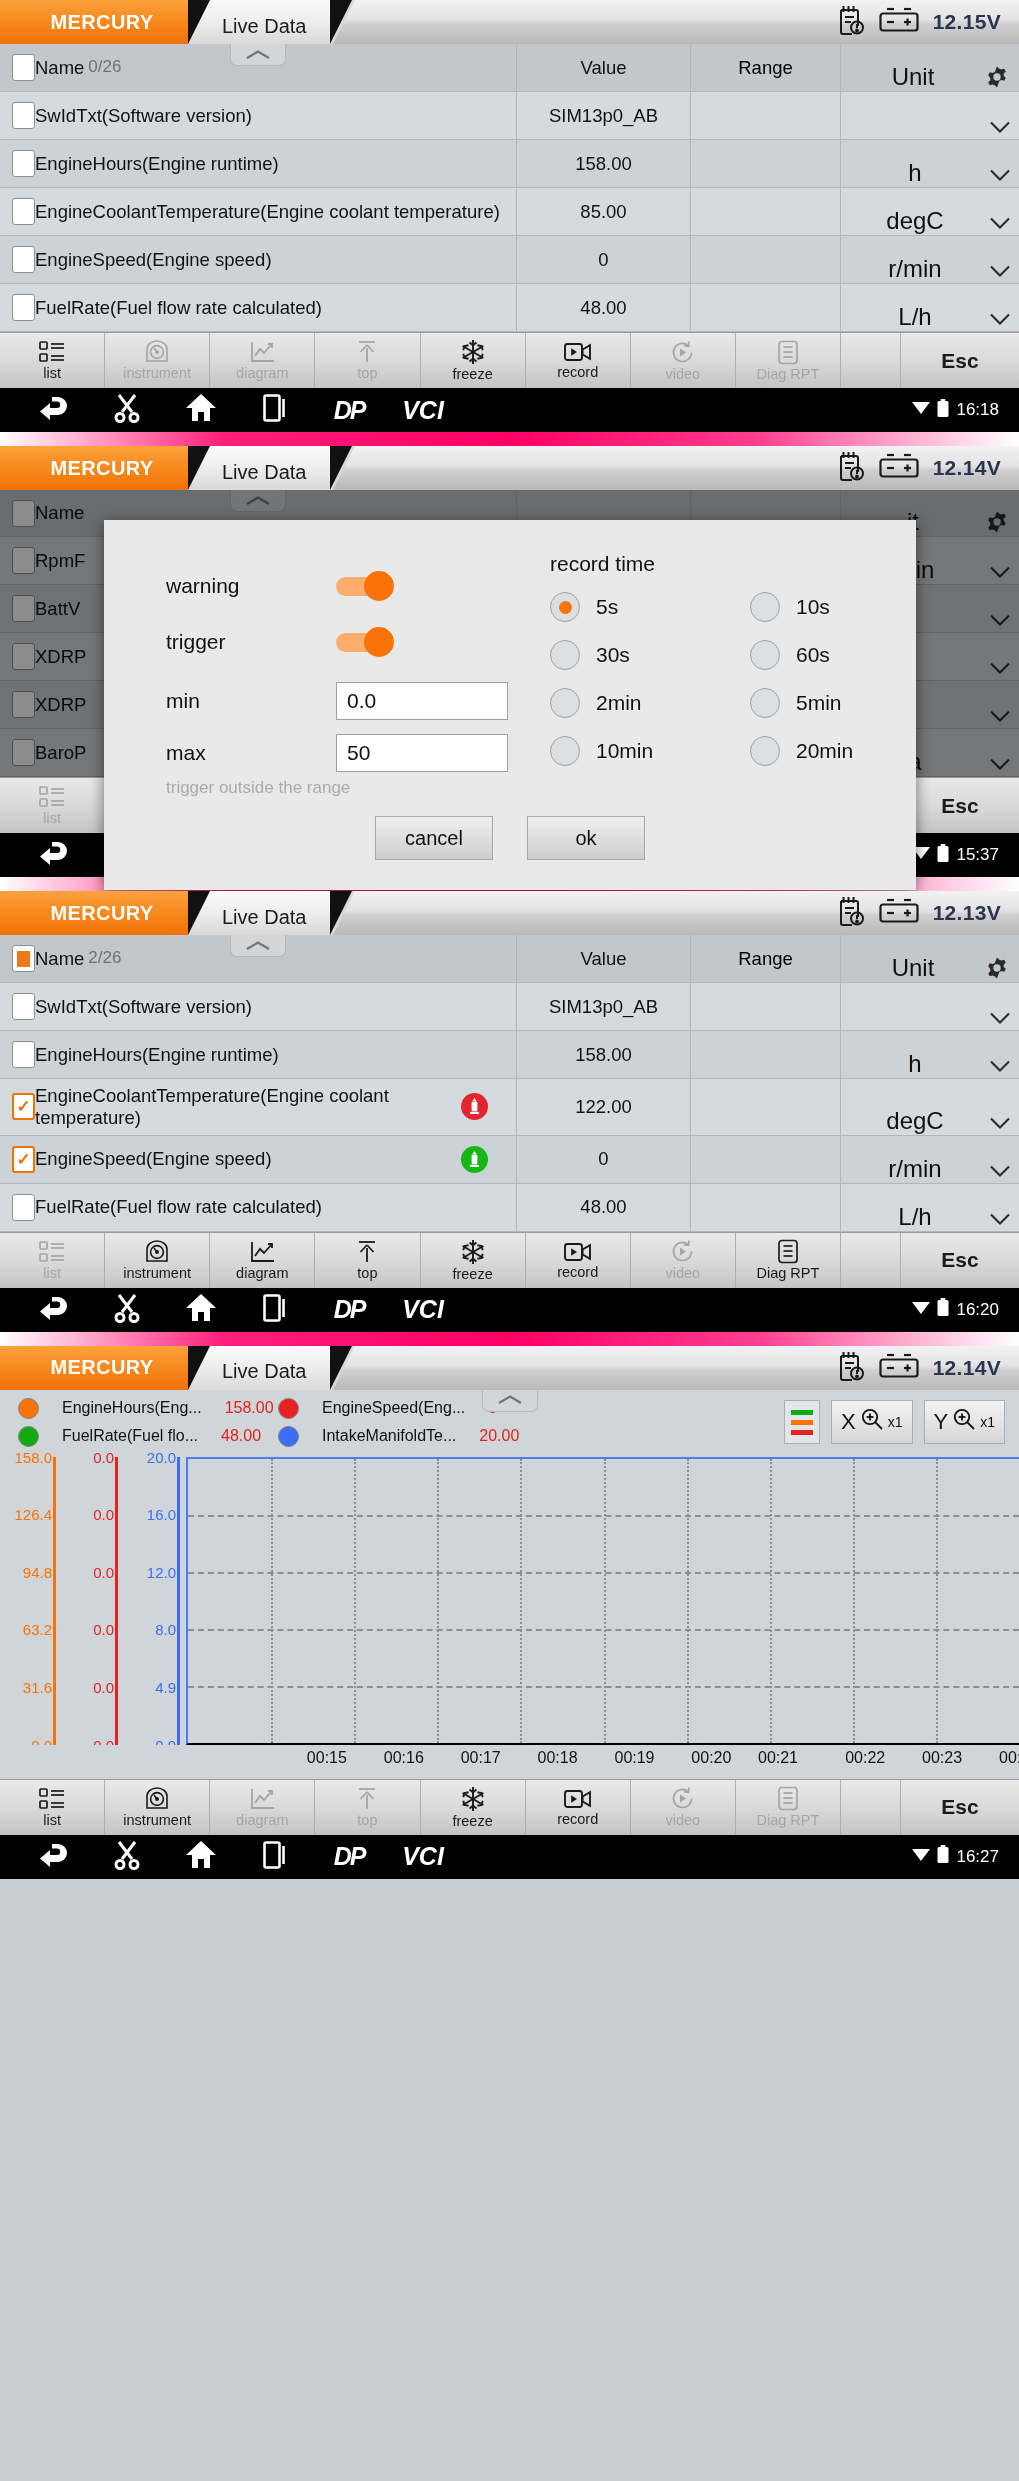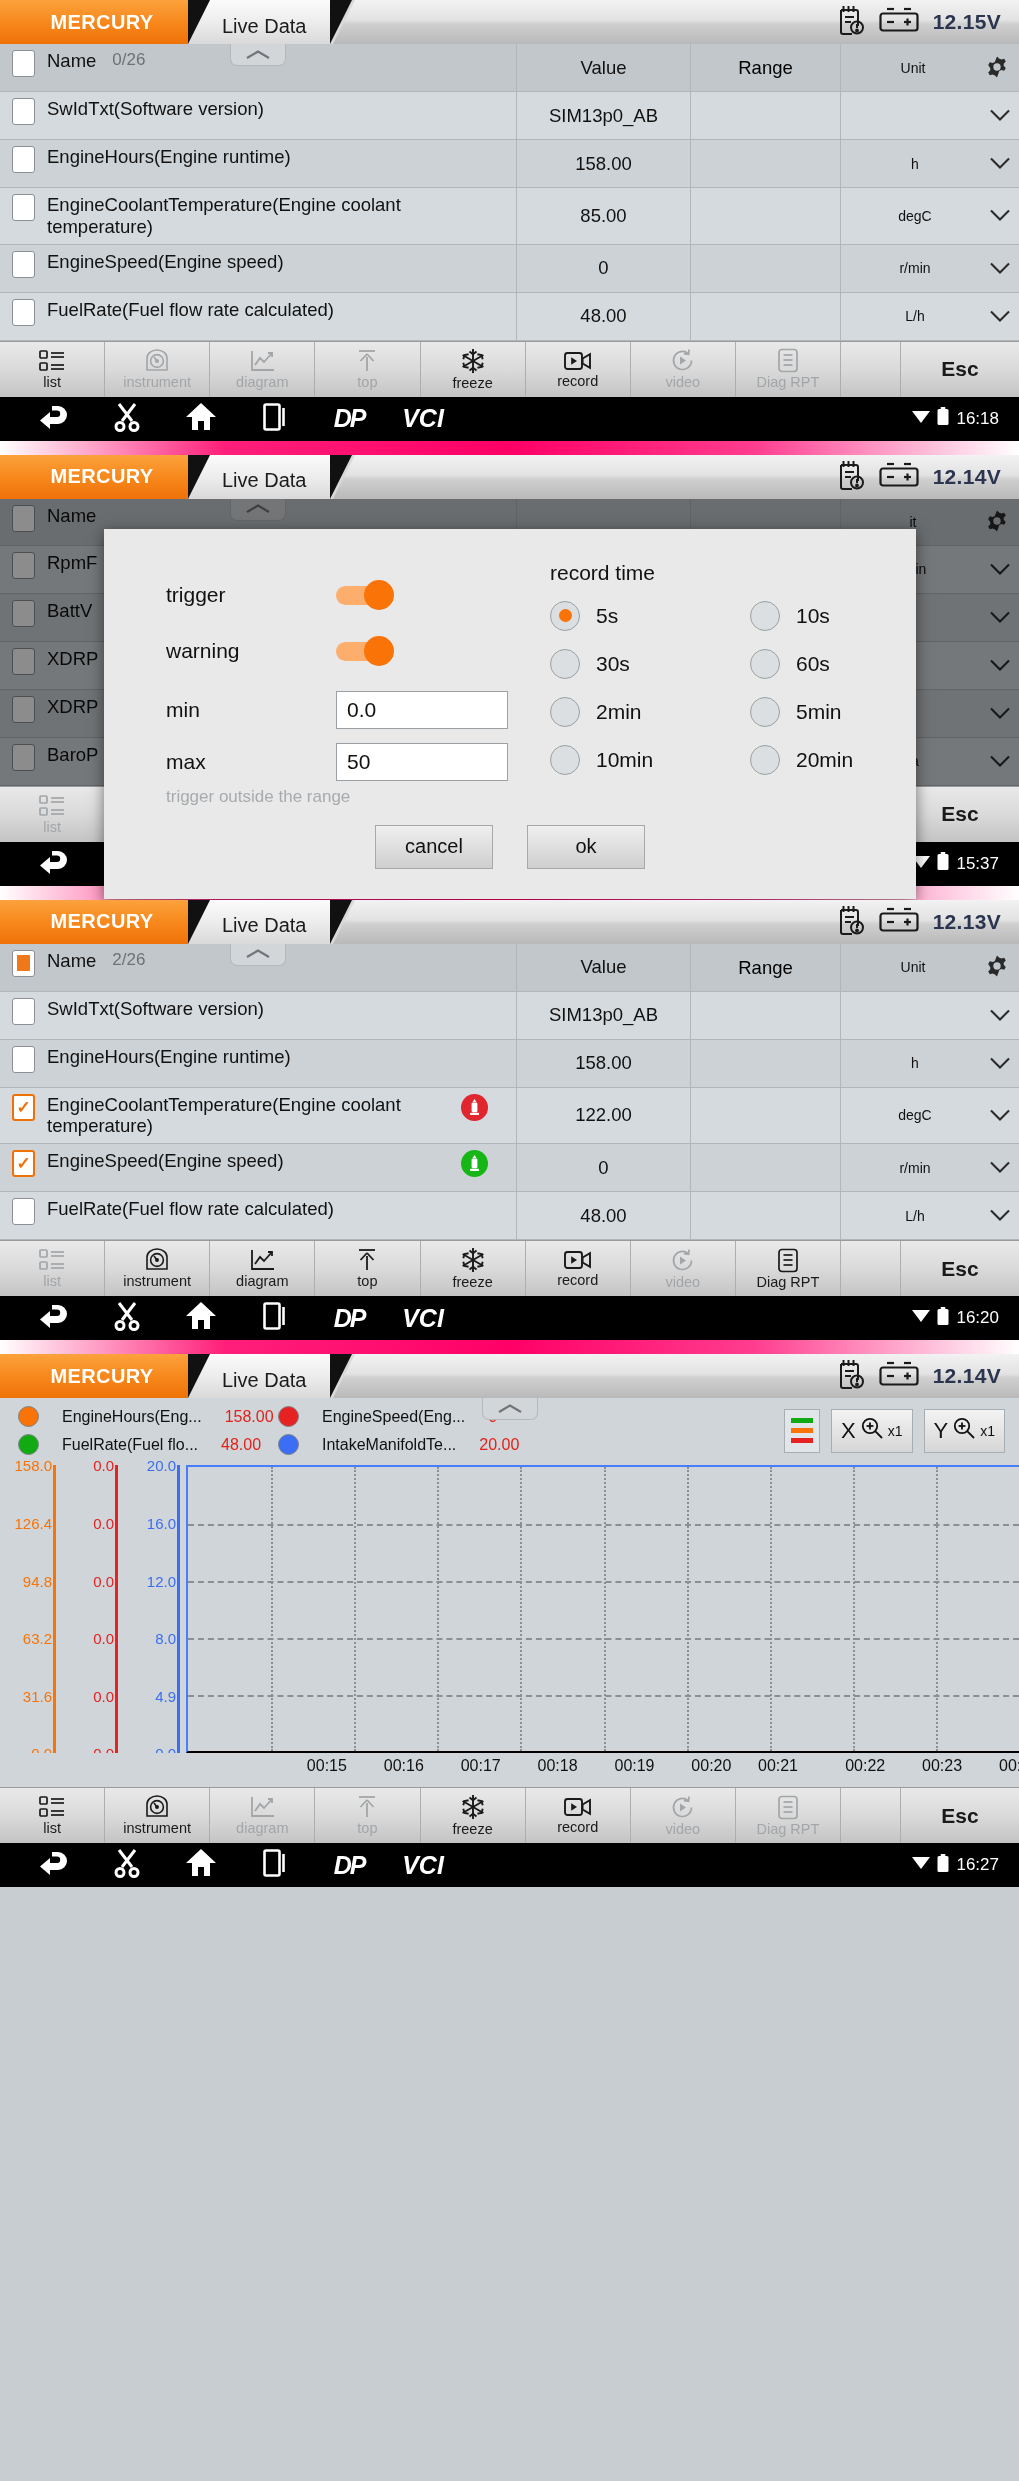--- a/index.html
+++ b/index.html
@@ -28,27 +28,27 @@
   .tb-right{ margin-left:auto; display:flex; align-items:center; gap:14px; padding-right:18px;}
   .volt{ font-size:21px; color:#2b3550; font-weight:bold; letter-spacing:.3px;}
 
   
   .tbl{ background:#c4c9cd; }
   .row{ display:flex; align-items:stretch; min-height:48px;
         border-bottom:1px solid #b0b6ba; }
   .row.hdr{ background:#c2c7cb; min-height:47px; }
   .row.lt{ background:#d5dade; }
   .row.dk{ background:#cdd2d6; }
-  .c-name{ flex:0 0 516px; display:flex; align-items:flex-start; gap:12px;
+  .c-name{ flex:0 0 516px; display:flex; align-items:center; gap:0;
     padding:6px 10px 6px 12px; font-size:18.5px; color:#111; line-height:1.18; position:relative;}
   .c-val{ flex:0 0 174px; display:flex; align-items:center; justify-content:center;
     font-size:18.5px; color:#111; border-left:1px solid #b0b6ba;}
   .c-rng{ flex:0 0 150px; border-left:1px solid #b0b6ba;}
-  .c-unit{ flex:1 1 auto; display:flex; align-items:center; justify-content:center;
-    gap:0; font-size:14px; color:#111; border-left:1px solid #b0b6ba; padding-right:8px;}
+  .c-unit{ flex:1 1 auto; display:flex; align-items:flex-end; justify-content:center;
+    gap:0; font-size:24px; color:#111; border-left:1px solid #b0b6ba; padding-right:8px;}
   .unit-txt{ flex:1; text-align:center; }
   .cbx{ width:23px;height:27px; background:#fff; border:1px solid #8a9095; border-radius:3px;
         flex:0 0 auto; display:flex; align-items:center; justify-content:center;}
   .cbx.on{ border:2px solid #ef7208; color:#ef7208; font-size:17px; font-weight:bold; line-height:1;}
   .cbx.sq{ background:#fff; }
   .cbx.sq i{ display:block; width:13px;height:16px; background:#f07818; }
   .nm-cnt{ color:#6d7276; font-size:17px; margin-left:4px; }
   .chev{ font-size:20px; color:#2a2a2a; }
   .alertdot{ width:27px;height:27px;border-radius:50%;display:flex;align-items:center;
              justify-content:center; margin-left:auto; margin-right:18px; flex:0 0 auto;}
@@ -540,28 +540,28 @@
                   <polyline points="2,2.5 11,11.5 20,2.5"></polyline>
                 </svg></span>
             </div>
     </div>
         </div>
         <div class="dim"></div>
   <div class="dlg">
     <div class="dlg-bd">
       <div class="dlg-left">
         <div class="frm">
-                <label>trigger</label>
+                <label>warning</label>
           <span class="sw">
                   <i class="trk"></i>
                   <i class="kn"></i>
                 </span>
               </div>
         <div class="frm">
-                <label>warning</label>
+                <label>trigger</label>
           <span class="sw">
                   <i class="trk"></i>
                   <i class="kn"></i>
                 </span>
               </div>
         <div class="frm" style="margin-bottom:14px">
                 <label>min</label>
           <span class="inp">0.0</span>
               </div>
         <div class="frm" style="margin-bottom:6px">

